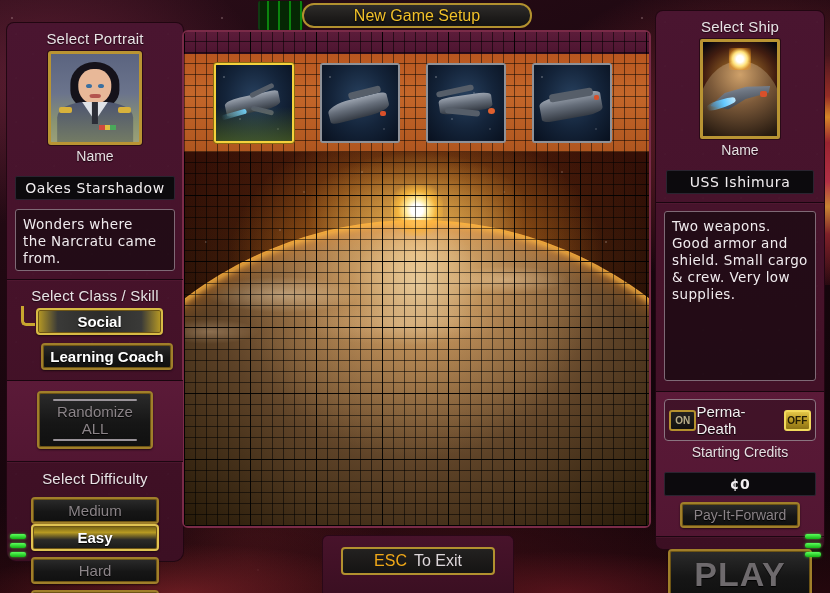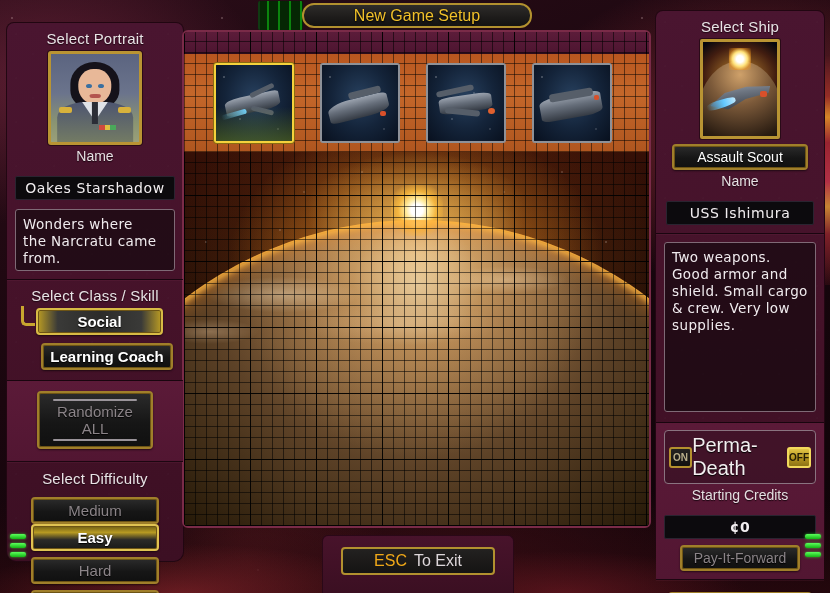--- a/index.html
+++ b/index.html
@@ -365,21 +365,21 @@
     border: 1px solid #2a0817; border-bottom: none;
   }
 
   
   .toggle-row {
     display: flex; align-items: center; justify-content: space-between;
     background: rgba(20,8,14,0.35);
     border: 1px solid #8a7480; border-radius: 4px;
     padding: 3px 4px;
   }
-  .toggle-label { color: #f3eef0; font-size: 20px; text-shadow: 0 1px 1px #000; }
+  .toggle-label { color: #f3eef0; font-size: 15px; text-shadow: 0 1px 1px #000; }
   .tgl {
     width: 28px; height: 21px; border-radius: 3px;
     border: 2px solid #b4912e;
     display: flex; align-items: center; justify-content: center;
     font-size: 10px; font-weight: bold; cursor: pointer;
     background: linear-gradient(180deg,#242220,#121110);
     color: #b8ae8a;
   }
   .tgl.on { background: linear-gradient(180deg,#e3c647 0%, #b2921f 55%, #8d7316 100%); color: #241d05; border-color: #f2d95c; }
 
@@ -517,21 +517,20 @@
       <div class="art-frame" id="ship-frame">
         <div class="ship-art">
           <div class="ship-glow"></div>
           <div class="ship-planet"></div>
           <div class="ship-sun"></div>
           <div class="ship-body"></div>
           <div class="ship-streak"></div>
           <div class="ship-thruster"></div>
         </div>
       </div>
-      <div class="btn" style="margin:5px 6px 0; color:#fff; font-size:14px;">Assault Scout</div>
       <div class="field-label">Name</div>
       <div class="text-field">USS  Ishimura</div>
     </div>
 
     <div class="panel-section" style="padding:8px 8px 10px;">
       <div class="desc-box" style="height:170px;">Two weapons.
 Good armor and
 shield. Small cargo
 &amp; crew. Very low
 supplies.</div>

